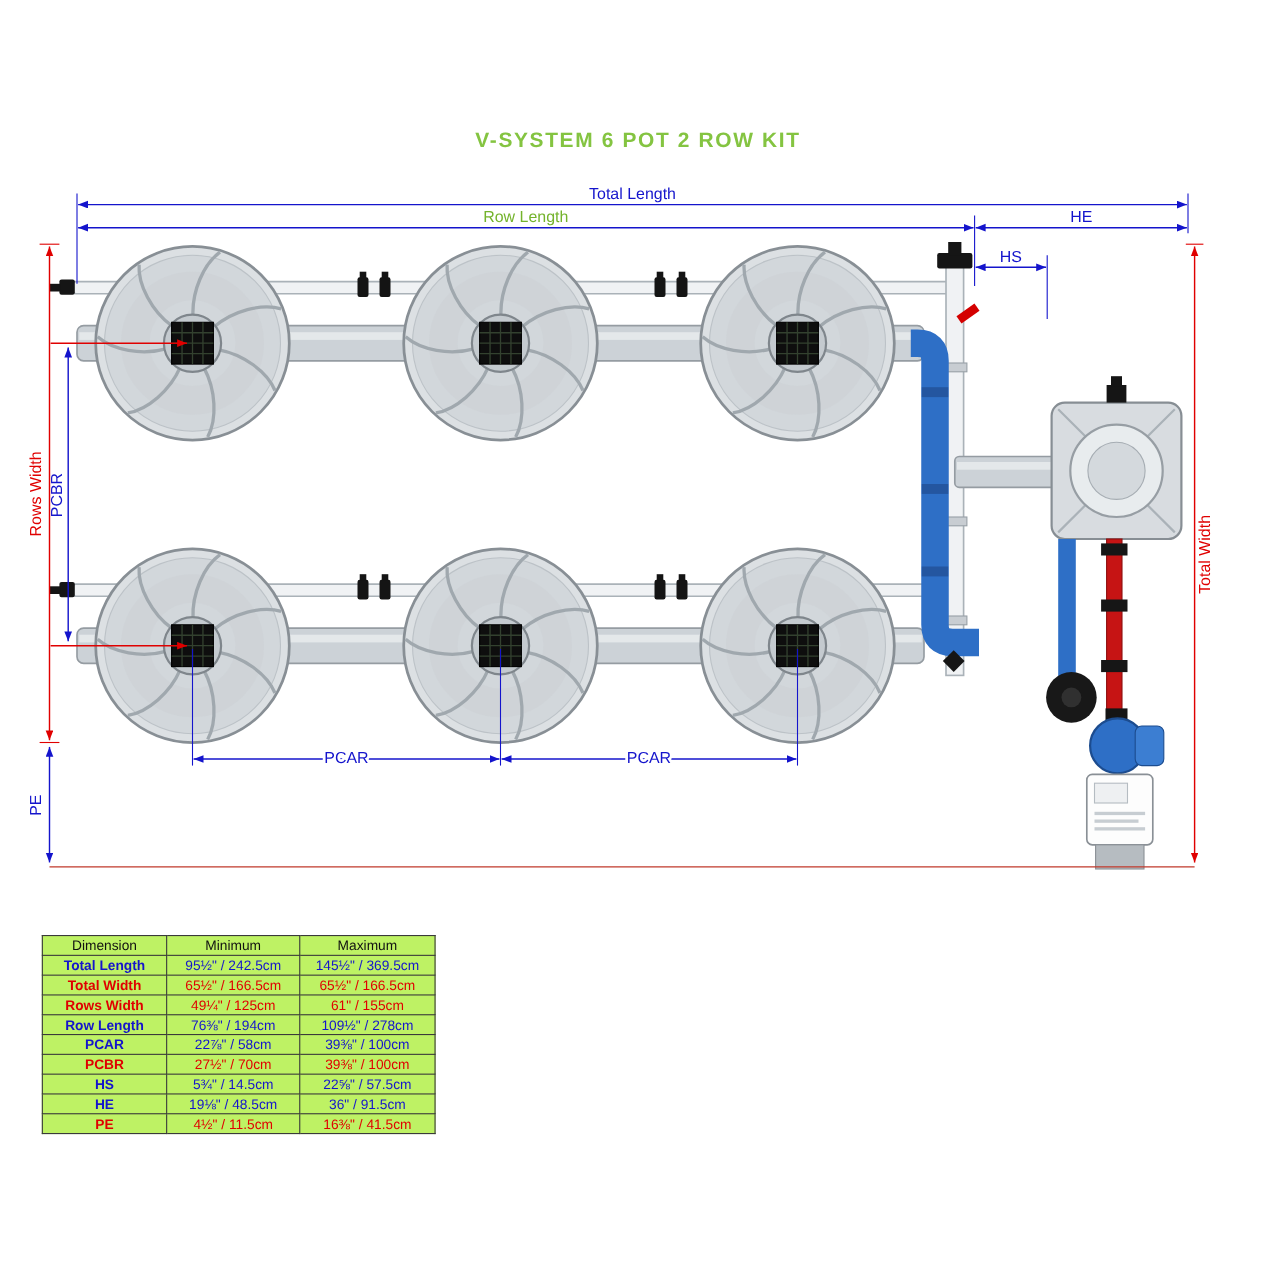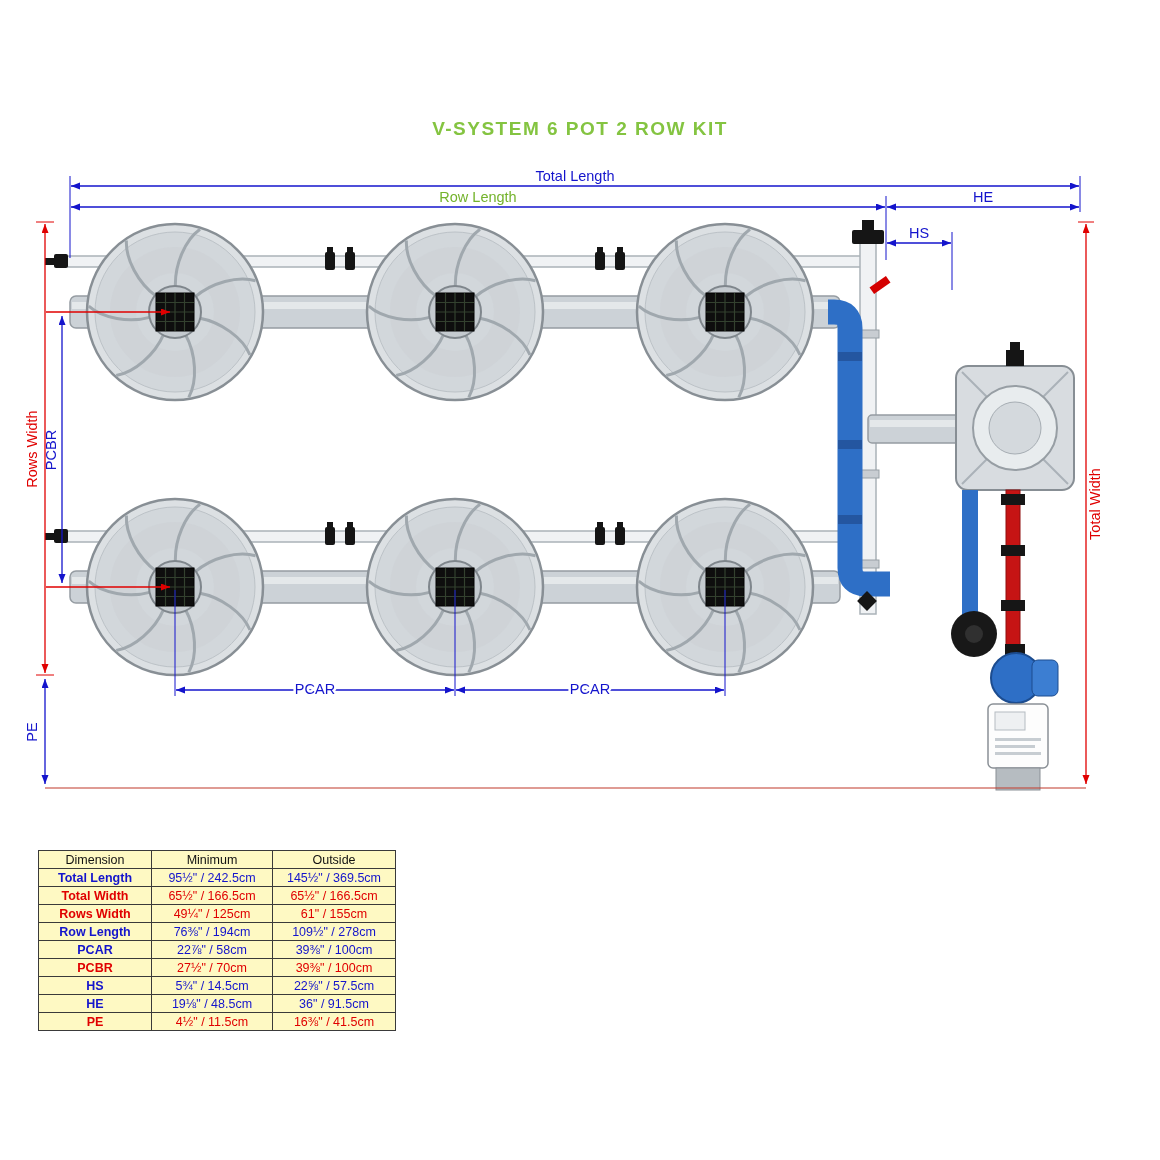--- a/index.html
+++ b/index.html
@@ -21,21 +21,21 @@
   .lbl-red  { fill:#e00000; }
   .lbl-green{ fill:#74b32c; }
   .halo { paint-order:stroke; stroke:#ffffff; stroke-width:5px; }
 
   .dl-b { stroke:#1414cc; stroke-width:1.3; }
   .dl-r { stroke:#e00000; stroke-width:1.3; }
   .tick-b { stroke:#1414cc; stroke-width:1; }
   .tick-r { stroke:#e00000; stroke-width:1; }
 
   .dim-table { position:absolute; left:38px; top:850px; border-collapse:collapse;
-               font-size:12.5px; z-index:2; background:#fef9c3; }
+               font-size:12.5px; z-index:2; background:#bef264; }
   .dim-table th, .dim-table td { border:1px solid #3a3a3a; padding:1px 6px;
                text-align:center; height:15px; white-space:nowrap; }
   .dim-table th { font-weight:normal; color:#111; }
   .dim-table th.col-dim { width:100px; }
   .dim-table th.col-min { width:108px; }
   .dim-table th.col-max { width:110px; }
   td.dim-label { font-weight:bold; }
   .c-blue { color:#1414cc; }
   .c-red  { color:#e00000; }
 </style>
@@ -203,21 +203,21 @@
     <text class="lbl lbl-blue halo" x="315" y="694">PCAR</text>
     <text class="lbl lbl-blue halo" x="590" y="694">PCAR</text>
   </g>
 </svg>
 
 <table class="dim-table">
   <thead>
     <tr>
       <th class="col-dim">Dimension</th>
       <th class="col-min">Minimum</th>
-      <th class="col-max">Outside</th>
+      <th class="col-max">Maximum</th>
     </tr>
   </thead>
   <tbody>
     <tr class="c-blue">
       <td class="dim-label">Total Length</td>
       <td>95½" / 242.5cm</td>
       <td>145½" / 369.5cm</td>
     </tr>
     <tr class="c-red">
       <td class="dim-label">Total Width</td>

